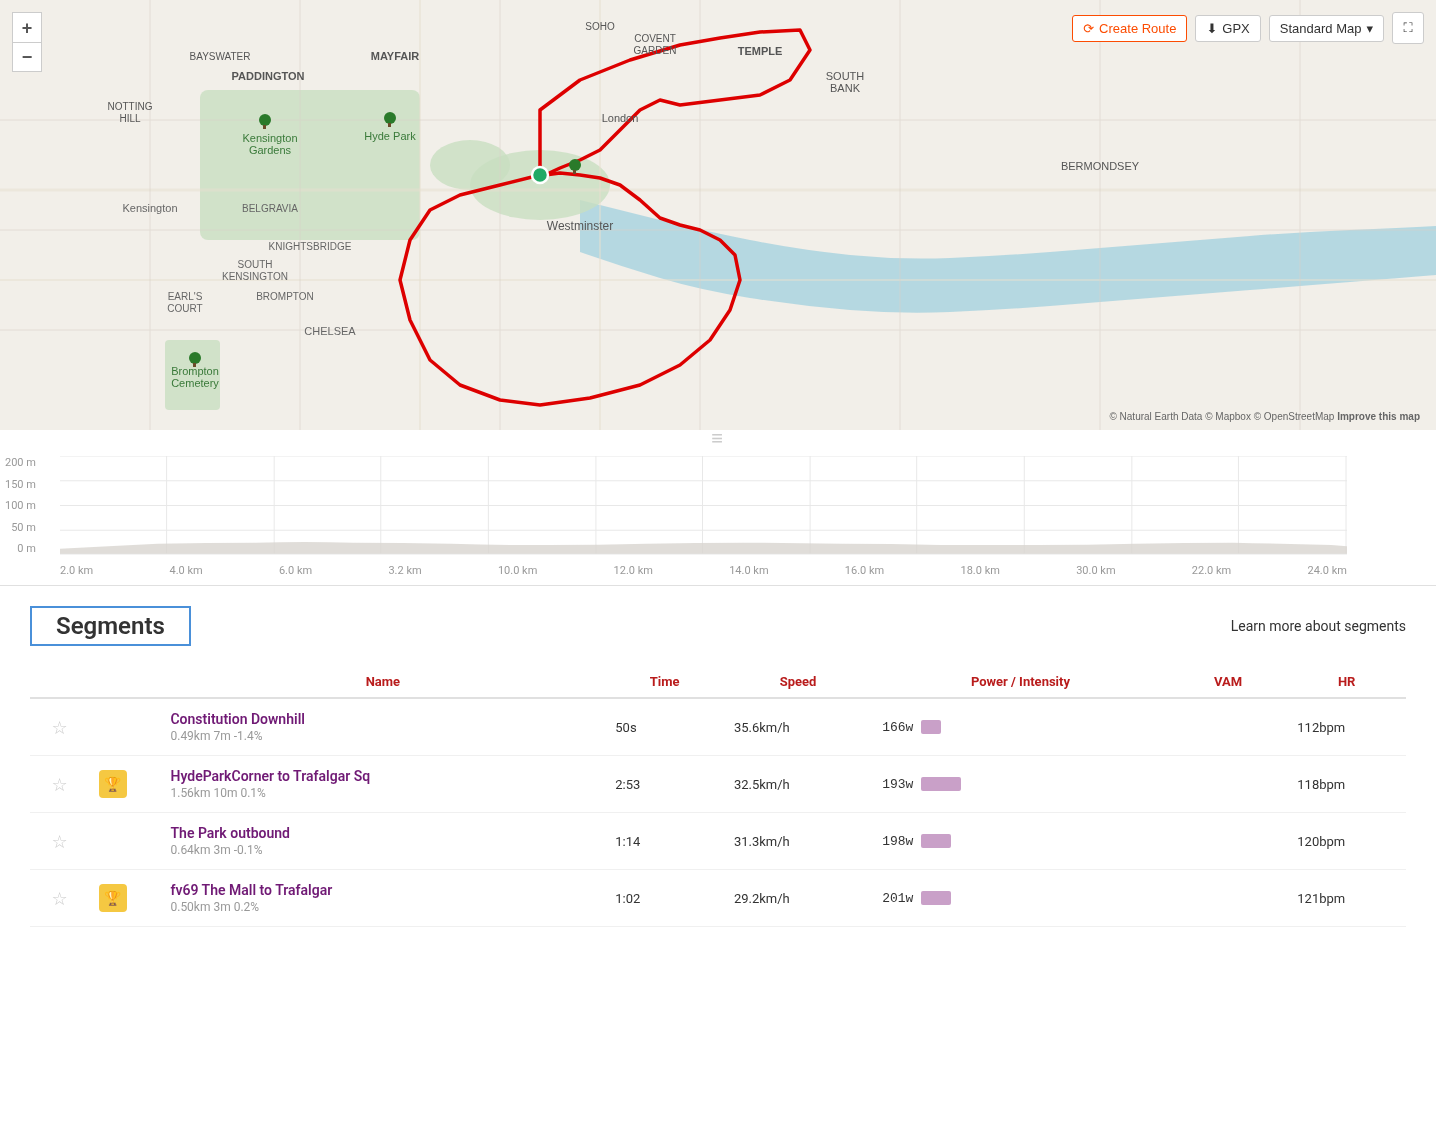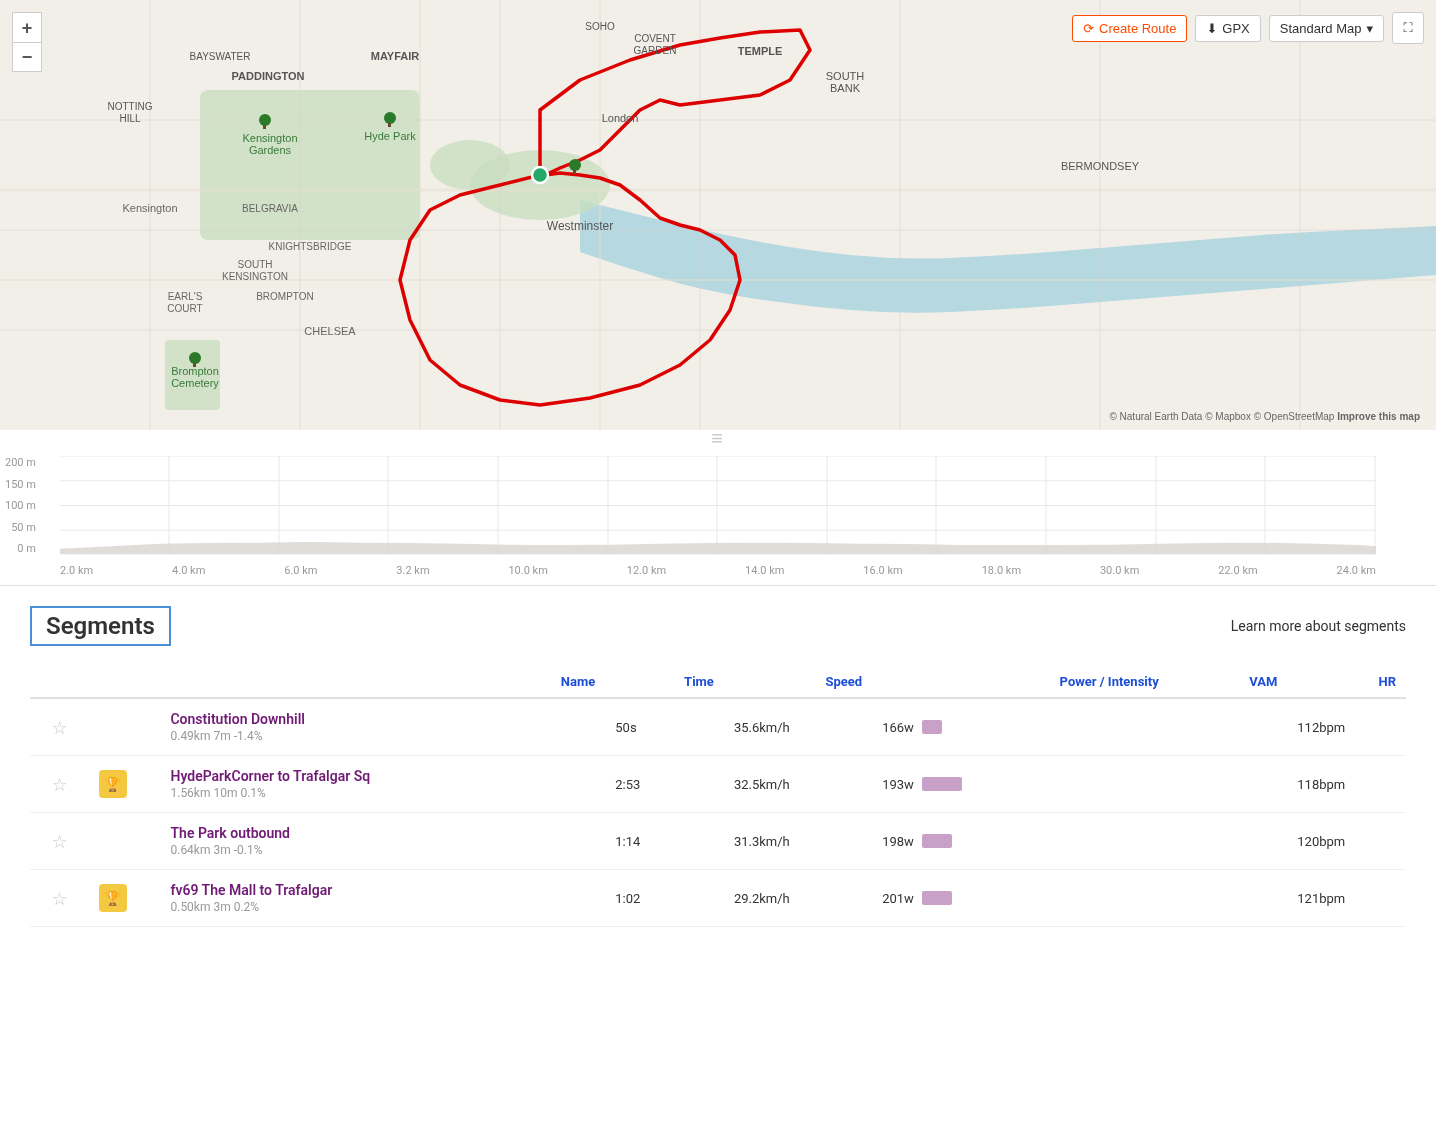--- a/index.html
+++ b/index.html
@@ -70,21 +70,21 @@
       position: absolute;
       top: 0; left: 0;
     }
 
     
     .elevation-container {
       width: 100%;
       height: 140px;
       background: #fff;
       border-bottom: 1px solid #e0e0e0;
-      padding: 10px 60px 30px 60px;
+      padding: 10px 89px 30px 60px;
       position: relative;
     }
     .elevation-chart {
       width: 100%;
       height: 100%;
       position: relative;
     }
     .elevation-y-labels {
       position: absolute;
       left: -55px;
@@ -133,42 +133,42 @@
     .segments-header {
       display: flex;
       justify-content: space-between;
       align-items: center;
       margin-bottom: 20px;
     }
     .segments-title {
       font-size: 24px;
       font-weight: 600;
       border: 2px solid #4a90d9;
-      padding: 4px 14px;
+      padding: 4px 24px;
       color: #333;
     }
     .learn-more-link {
       color: #333;
       font-size: 14px;
       text-decoration: none;
       cursor: pointer;
     }
 
     
     .segments-table {
       width: 100%;
       border-collapse: collapse;
     }
     .segments-table th {
-      text-align: right;
+      text-align: center;
       font-weight: 700;
       font-size: 13px;
       padding: 8px 10px;
       border-bottom: 2px solid #e0e0e0;
-      color: #1d4ed8;
+      color: #b91c1c;
     }
     .segments-table td {
       padding: 12px 10px;
       border-bottom: 1px solid #f0f0f0;
       vertical-align: middle;
       font-size: 13px;
     }
     .col-star { width: 40px; text-align: center; }
     .col-badge { width: 40px; text-align: center; }
     .col-name { width: 300px; }
@@ -198,20 +198,21 @@
     }
 
     .power-bar-container {
       display: flex;
       align-items: center;
       gap: 8px;
     }
     .power-value {
       font-size: 13px;
       color: #333;
+      font-family: Liberation Mono, monospace;
     }
     .power-bar {
       height: 14px;
       border-radius: 2px;
       background: #c9a0c8;
     }
 
     .time-value { font-size: 13px; }
     .speed-value { font-size: 13px; }
     .hr-value { font-size: 13px; }

